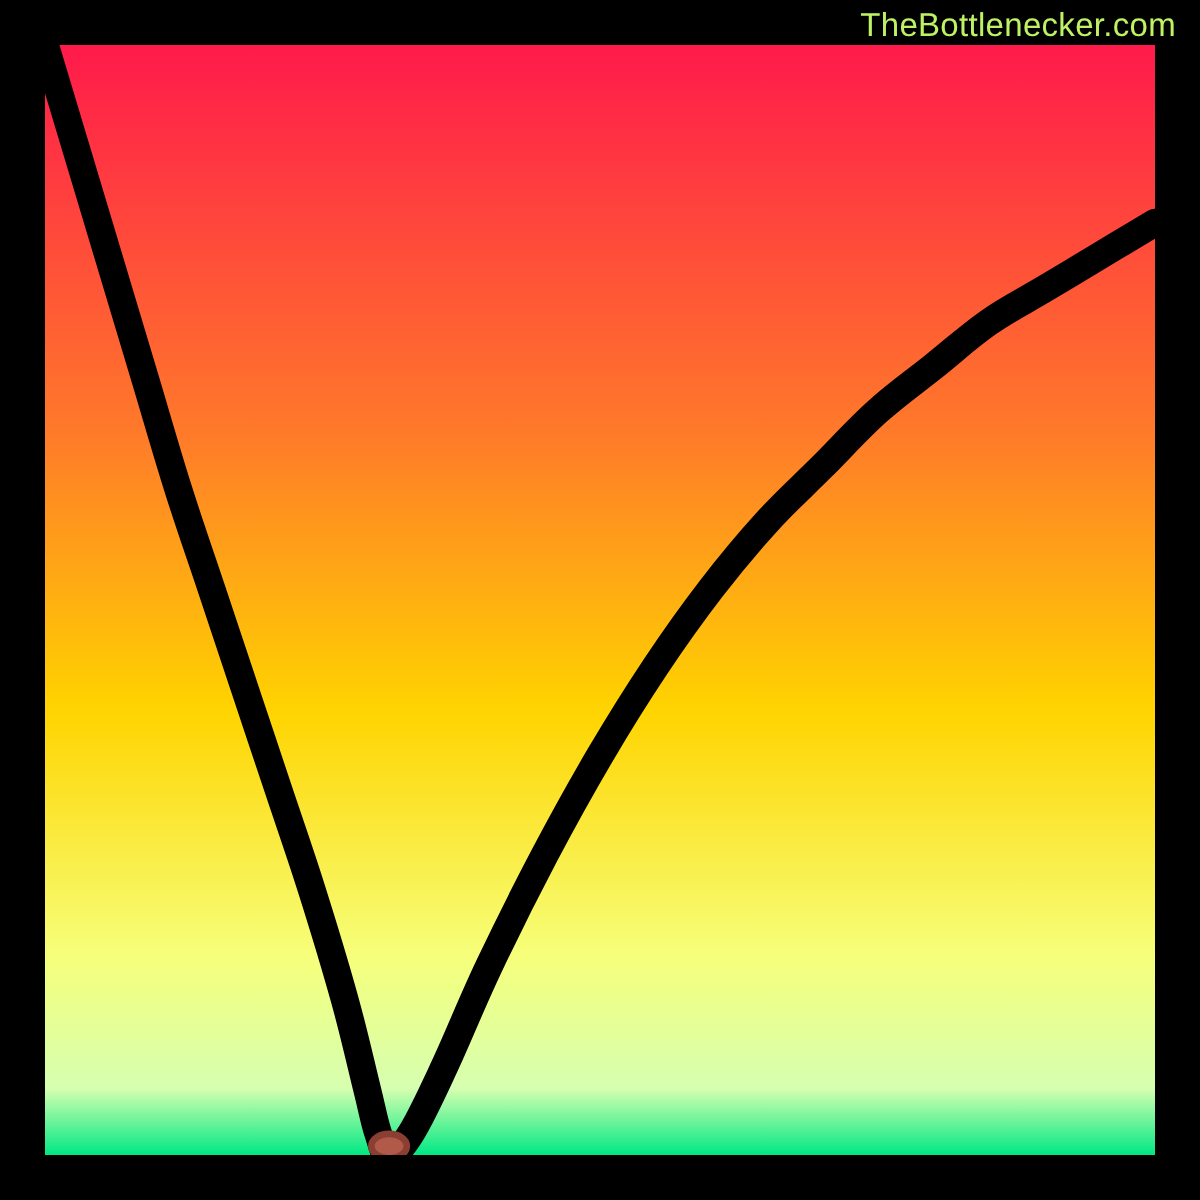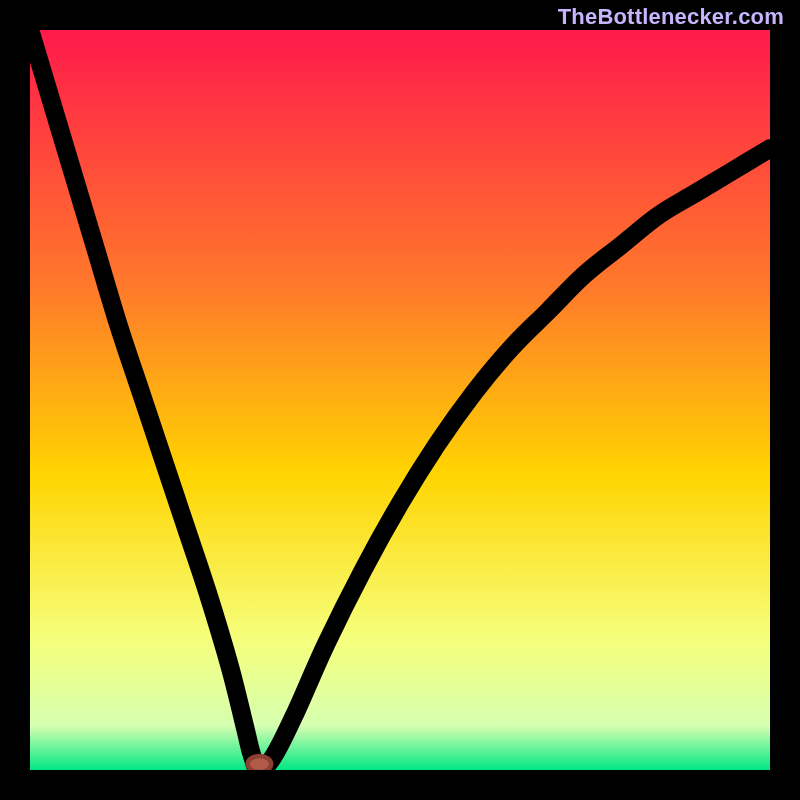--- a/index.html
+++ b/index.html
@@ -14,24 +14,24 @@
   .stage {
     position: relative;
     width: 800px;
     height: 800px;
     background: #000;
   }
   .watermark {
     position: absolute;
     top: 4px;
     right: 16px;
-    color: #c4b5fd;
+    color: #bef264;
     font-size: 22px;
     letter-spacing: 0.2px;
-    font-weight: 700;
+    font-weight: 400;
     z-index: 50;
   }
   .plot-wrap {
     position: absolute;
     left: 30px;
     top: 30px;
     width: 740px;
     height: 740px;
   }
   svg.plot {

